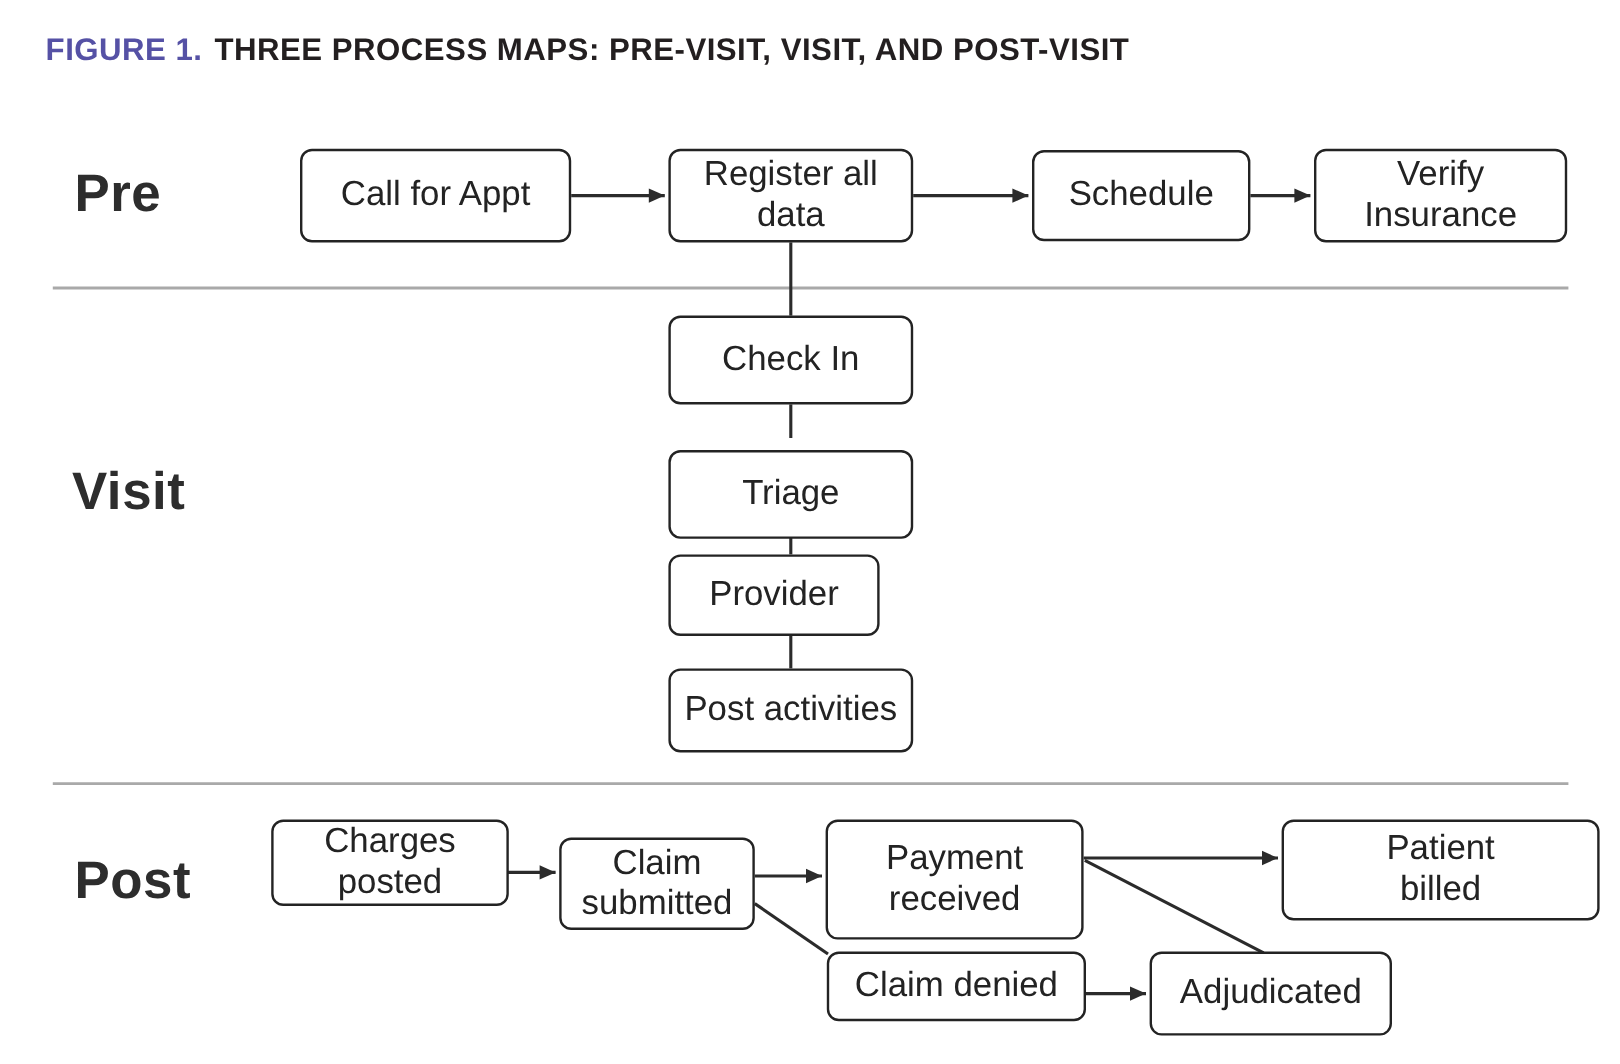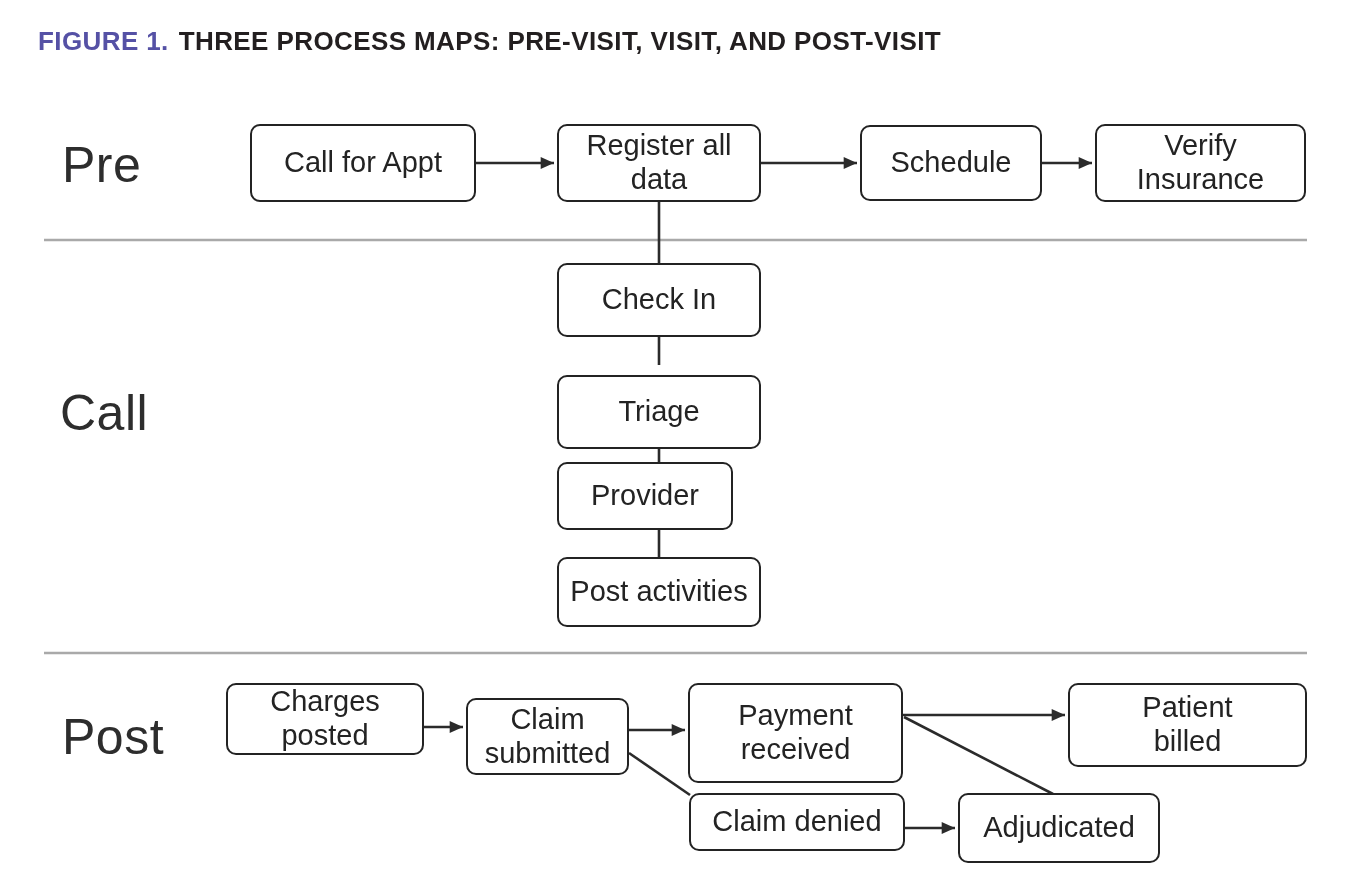--- a/index.html
+++ b/index.html
@@ -24,21 +24,21 @@
     white-space:nowrap;
   }
   .figure-title .fig-label{color:var(--figure-label);margin-right:10px;}
   .figure-title .fig-text{color:var(--title-text);}
   .connector-layer{position:absolute;left:0;top:0;}
   .connector-layer line.edge{stroke:var(--connector);stroke-width:2.6;}
   .connector-layer line.divider{stroke:var(--divider);stroke-width:2.4;}
   .connector-layer marker path{fill:var(--connector);}
   .section-label{
     position:absolute;
-    font-size:50px;font-weight:400;color:var(--section-label);
+    font-size:44px;font-weight:700;color:var(--section-label);
     line-height:1;letter-spacing:.5px;
   }
   .node{
     position:absolute;
     box-sizing:border-box;
     background:#ffffff;
     border:2.6px solid var(--box-border);
     border-radius:10px;
     display:flex;align-items:center;justify-content:center;
     text-align:center;
@@ -79,21 +79,21 @@
 
     <line class="edge" x1="413" y1="727" x2="463" y2="727" marker-end="url(#arrow)"></line>
     <line class="edge" x1="629" y1="730" x2="685" y2="730" marker-end="url(#arrow)"></line>
     <line class="edge" x1="629" y1="753" x2="690" y2="795"></line>
     <line class="edge" x1="905" y1="828" x2="955" y2="828" marker-end="url(#arrow)"></line>
     <line class="edge" x1="904" y1="717" x2="1053" y2="794"></line>
     <line class="edge" x1="903" y1="715" x2="1065" y2="715" marker-end="url(#arrow)"></line>
   </svg>
 
   <div class="section-label" style="left:62px;top:140px;">Pre</div>
-  <div class="section-label" style="left:60px;top:388px;">Call</div>
+  <div class="section-label" style="left:60px;top:388px;">Visit</div>
   <div class="section-label" style="left:62px;top:712px;">Post</div>
 
   <div class="node" style="left:250px;top:124px;width:226px;height:78px;">
     <span class="node-label">Call for Appt</span>
   </div>
   <div class="node" style="left:557px;top:124px;width:204px;height:78px;">
     <span class="node-label">Register all
 data</span>
   </div>
   <div class="node" style="left:860px;top:125px;width:182px;height:76px;">
@@ -122,21 +122,21 @@
 posted</span>
   </div>
   <div class="node" style="left:466px;top:698px;width:163px;height:77px;">
     <span class="node-label">Claim
 submitted</span>
   </div>
   <div class="node" style="left:688px;top:683px;width:215px;height:100px;">
     <span class="node-label">Payment
 received</span>
   </div>
-  <div class="node" style="left:1068px;top:683px;width:239px;height:84px;">
+  <div class="node" style="left:1068px;top:683px;width:265px;height:84px;">
     <span class="node-label">Patient
 billed</span>
   </div>
   <div class="node" style="left:689px;top:793px;width:216px;height:58px;">
     <span class="node-label">Claim denied</span>
   </div>
   <div class="node" style="left:958px;top:793px;width:202px;height:70px;text-align:right;">
     <span class="node-label">Adjudicated</span>
   </div>
 

